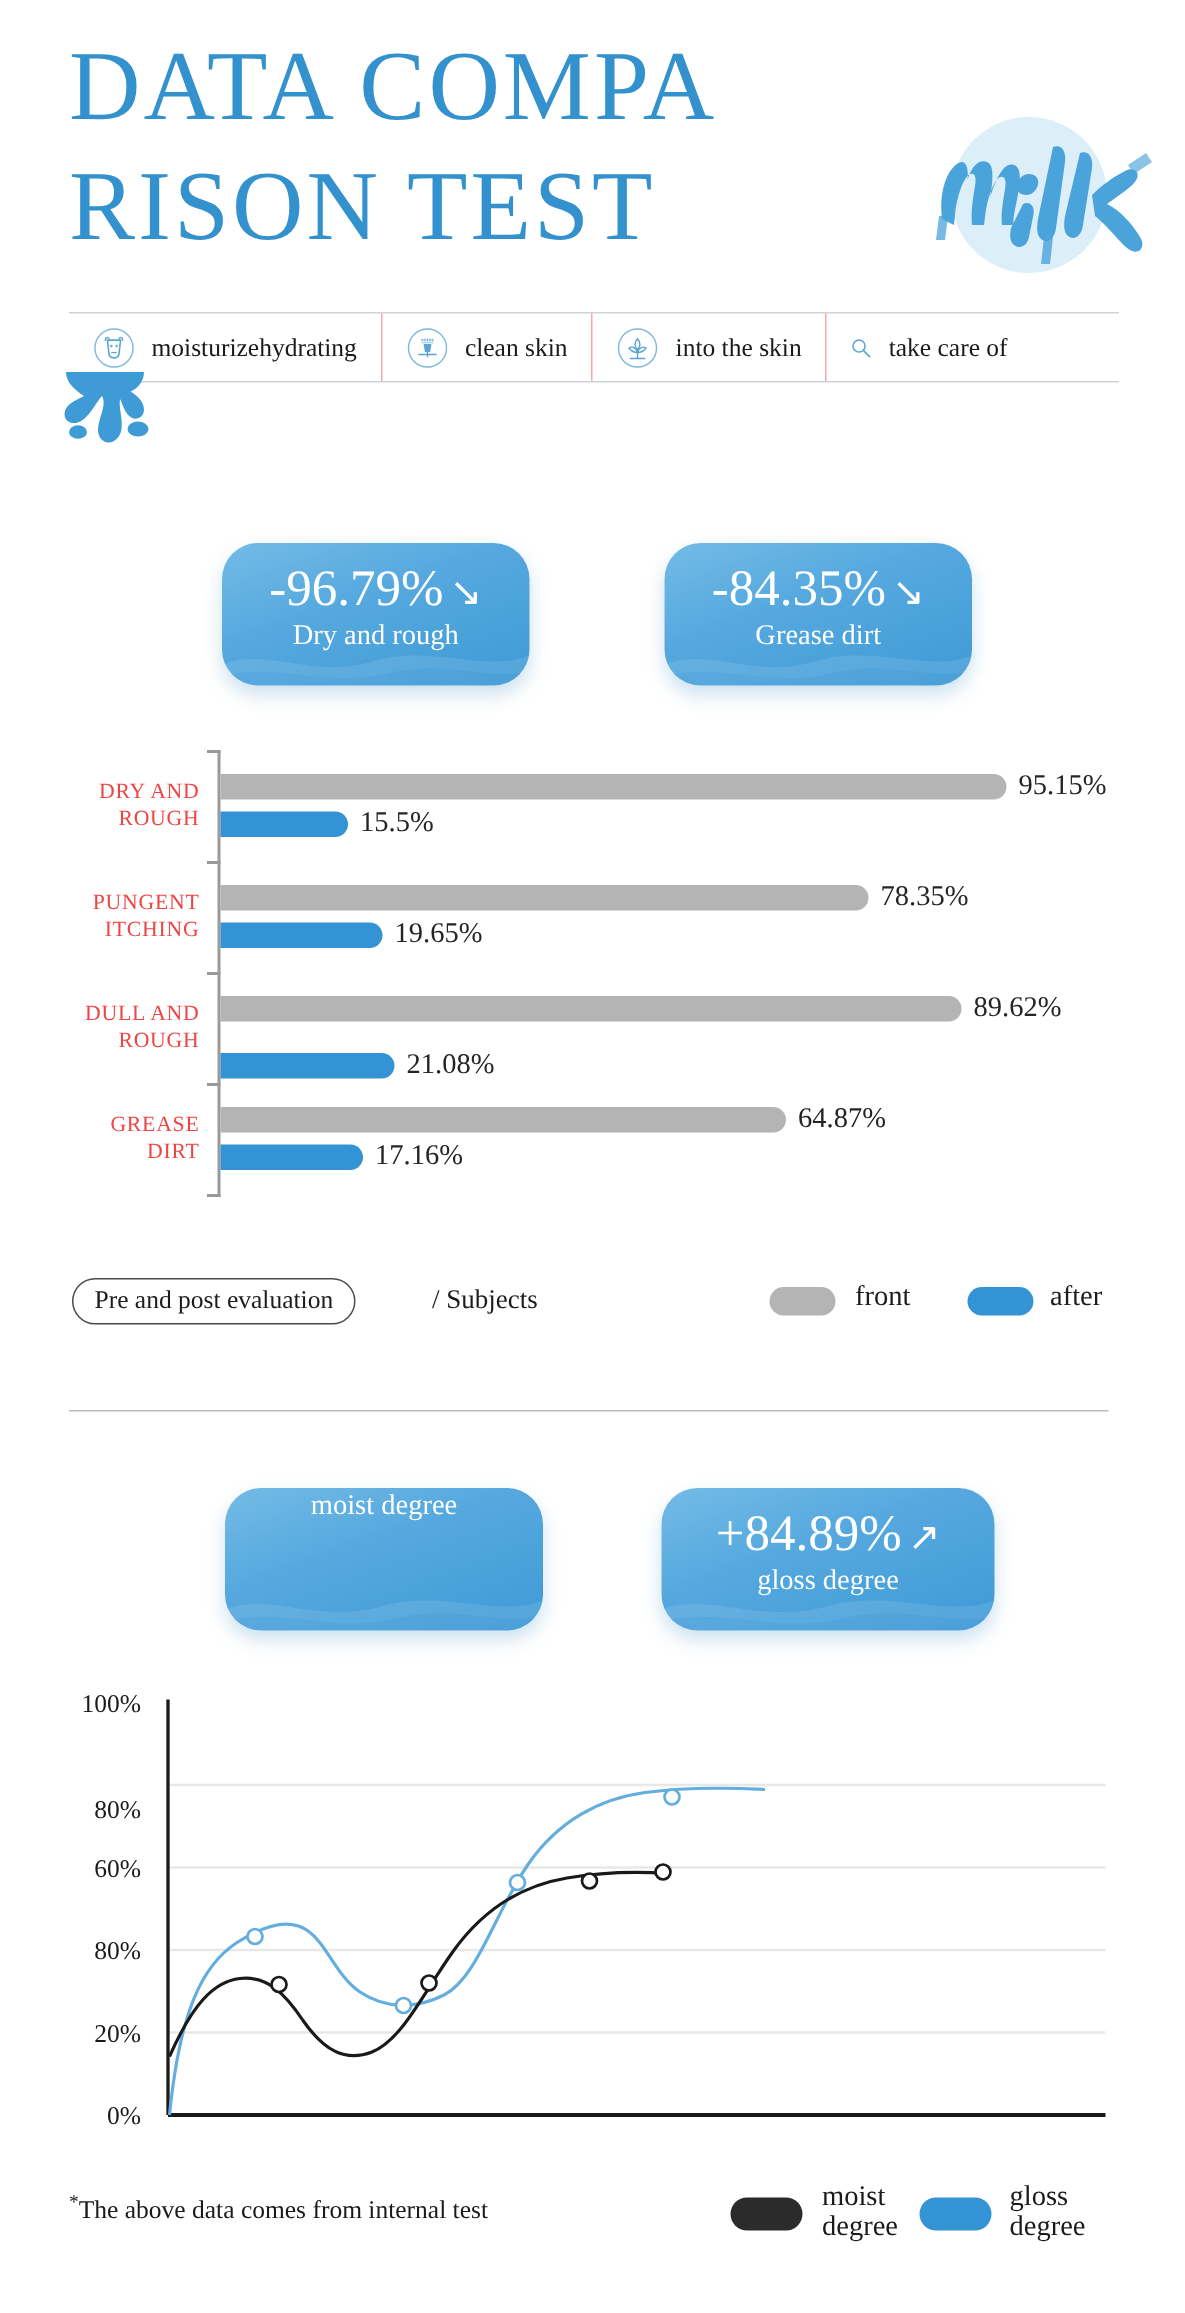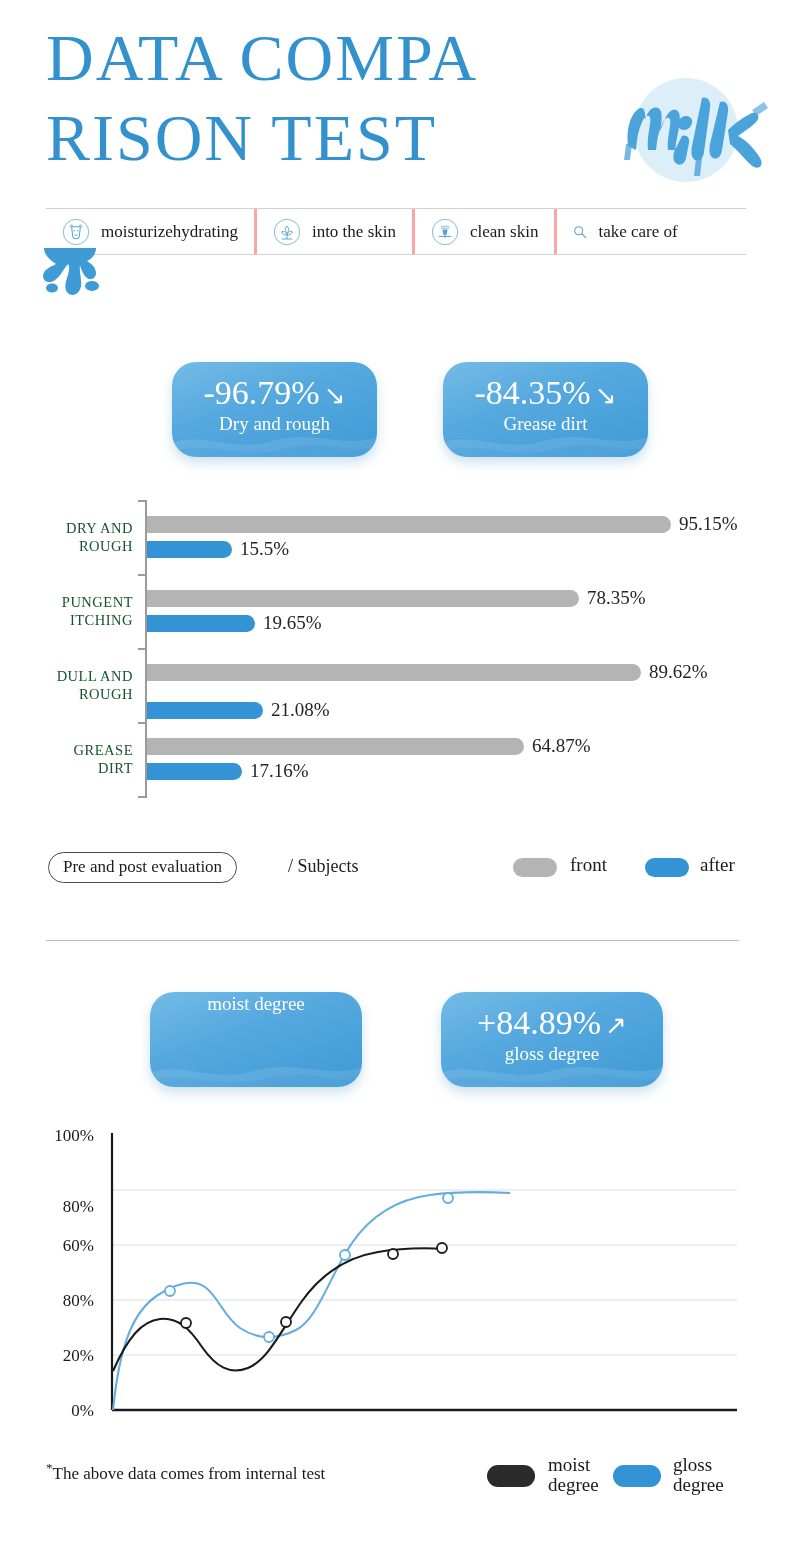--- a/index.html
+++ b/index.html
@@ -68,21 +68,21 @@
     border-bottom: 1px solid #cfd3d6;
     display: flex;
     align-items: stretch;
     box-sizing: border-box;
   }
   .tab {
     display: flex;
     align-items: center;
     gap: 11px;
     padding: 0 16px;
-    border-right: 3px solid #fca5a5;
+    border-right: 1px solid #fca5a5;
     box-sizing: border-box;
   }
   .tab:last-child { border-right: none; }
   .tab-label {
     font-family: "Liberation Serif", serif;
     font-size: 17px;
     color: #1a1a1a;
     white-space: nowrap;
   }
   .tab-icon { width: 28px; height: 28px; flex: 0 0 28px; }
@@ -129,21 +129,21 @@
     position: relative;
     z-index: 2;
     color: #ffffff;
     font-family: "Liberation Serif", serif;
     font-size: 19px;
     text-align: center;
     margin-top: 1px;
     white-space: nowrap;
   }
 
-  #badge-dry   { left: 148px; top: 362px; margin-left: 24px; }
+  #badge-dry   { left: 148px; top: 362px; }
   #badge-grease{ left: 443px; top: 362px; }
   #badge-moist { left: 150px; top: 992px; width: 212px; }
   #badge-gloss { left: 441px; top: 992px; width: 222px; }
 
   
   .barchart {
     position: absolute;
     left: 0px;
     top: 492px;
     width: 790px;
@@ -163,21 +163,21 @@
   }
   .bar-group { position: absolute; left: 0; width: 790px; }
   .bar-cat {
     position: absolute;
     left: 0px;
     width: 133px;
     text-align: right;
     font-family: "Liberation Serif", serif;
     font-size: 14.5px;
     line-height: 18px;
-    color: #14532d;
+    color: #ef4444;
     letter-spacing: .5px;
   }
   .bar-row { position: absolute; left: 147px; height: 17px; }
   .bar-fill {
     height: 17px;
     border-radius: 0 9px 9px 0;
   }
   .bar-front { background: #b4b4b4; }
   .bar-after { background: #3393d4; }
   .bar-value {
@@ -314,39 +314,39 @@
       <circle cx="14" cy="14.5" r="0.9" fill="#5aa5d3"></circle>
       <circle cx="18" cy="14.5" r="0.9" fill="#5aa5d3"></circle>
       <path d="M14,19.5 L18,19.5" stroke="#5aa5d3" stroke-width="1"></path>
     </svg>
     <span class="tab-label">moisturizehydrating</span>
   </div>
 
   <div class="tab">
     <svg class="tab-icon" viewBox="0 0 32 32">
       <circle cx="16" cy="16" r="14.5" fill="none" stroke="#7fb9dd" stroke-width="1.1"></circle>
+      <path d="M11,10 L21,10 M11.5,12 L20.5,12" stroke="#8fc3e2" stroke-width="0.9"></path>
+      <path d="M12,9 L12,11 M14,8.5 L14,11 M16,8.2 L16,11 M18,8.5 L18,11 M20,9 L20,11" stroke="#8fc3e2" stroke-width="0.8"></path>
+      <path d="M13,13 L19,13 L18,19 L14,19 Z" fill="#5aa5d3"></path>
+      <path d="M9,21 L23,21" stroke="#5aa5d3" stroke-width="1.2"></path>
+      <path d="M16,19 L16,23" stroke="#5aa5d3" stroke-width="1.1"></path>
+    </svg>
+    <span class="tab-label">clean skin</span>
+  </div>
+
+  <div class="tab">
+    <svg class="tab-icon" viewBox="0 0 32 32">
+      <circle cx="16" cy="16" r="14.5" fill="none" stroke="#7fb9dd" stroke-width="1.1"></circle>
       <path d="M16,9 C18.5,12 18.5,15 16,17 C13.5,15 13.5,12 16,9 Z" fill="none" stroke="#5aa5d3" stroke-width="1.1"></path>
       <path d="M16,17 L16,24" stroke="#5aa5d3" stroke-width="1.1"></path>
       <path d="M16,19.5 C13,19.5 11,18 9.5,16 C12,14.5 15,15.5 16,19.5 Z" fill="none" stroke="#5aa5d3" stroke-width="1.1"></path>
       <path d="M16,19.5 C19,19.5 21,18 22.5,16 C20,14.5 17,15.5 16,19.5 Z" fill="none" stroke="#5aa5d3" stroke-width="1.1"></path>
       <path d="M10,24 L22,24" stroke="#5aa5d3" stroke-width="1.1"></path>
     </svg>
     <span class="tab-label">into the skin</span>
-  </div>
-
-  <div class="tab">
-    <svg class="tab-icon" viewBox="0 0 32 32">
-      <circle cx="16" cy="16" r="14.5" fill="none" stroke="#7fb9dd" stroke-width="1.1"></circle>
-      <path d="M11,10 L21,10 M11.5,12 L20.5,12" stroke="#8fc3e2" stroke-width="0.9"></path>
-      <path d="M12,9 L12,11 M14,8.5 L14,11 M16,8.2 L16,11 M18,8.5 L18,11 M20,9 L20,11" stroke="#8fc3e2" stroke-width="0.8"></path>
-      <path d="M13,13 L19,13 L18,19 L14,19 Z" fill="#5aa5d3"></path>
-      <path d="M9,21 L23,21" stroke="#5aa5d3" stroke-width="1.2"></path>
-      <path d="M16,19 L16,23" stroke="#5aa5d3" stroke-width="1.1"></path>
-    </svg>
-    <span class="tab-label">clean skin</span>
   </div>
 
   <div class="tab">
     <svg class="tab-search-icon" viewBox="0 0 16 16">
       <circle cx="6.5" cy="6.5" r="4.6" fill="none" stroke="#5aa5d3" stroke-width="1.2"></circle>
       <path d="M10,10 L14.5,14.5" stroke="#5aa5d3" stroke-width="1.3" stroke-linecap="round"></path>
     </svg>
     <span class="tab-label">take care of</span>
   </div>
 </div>

